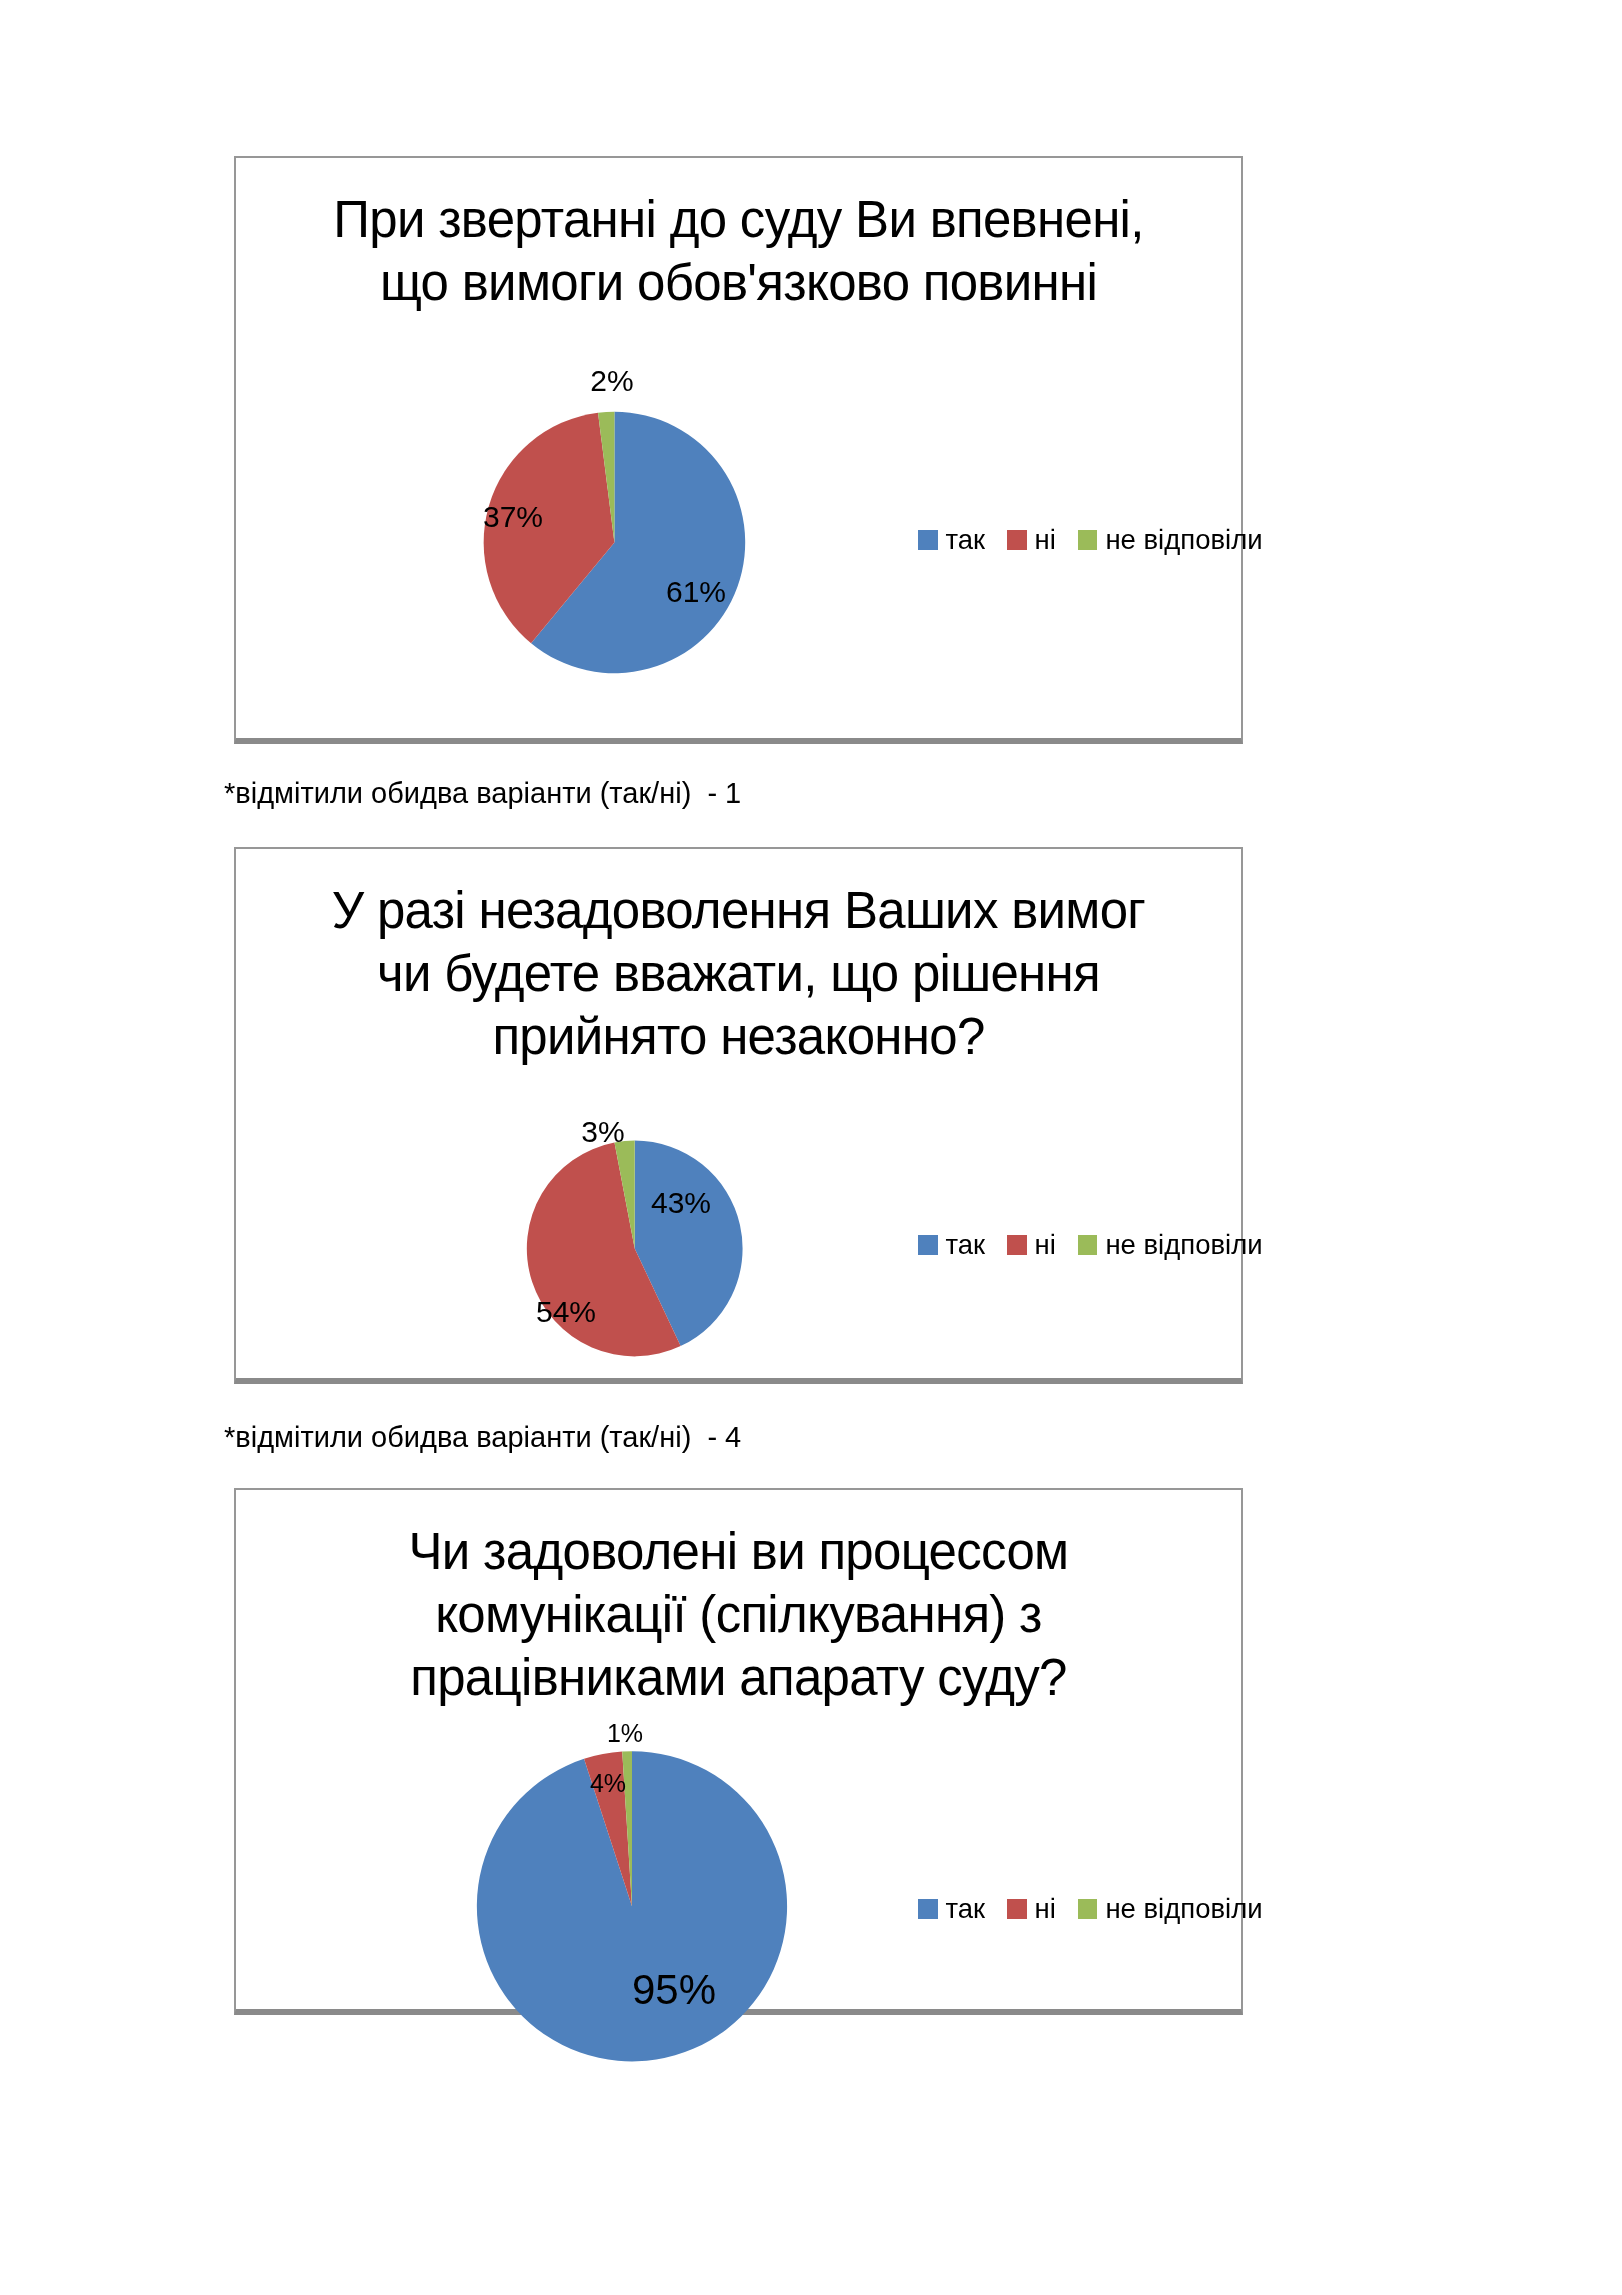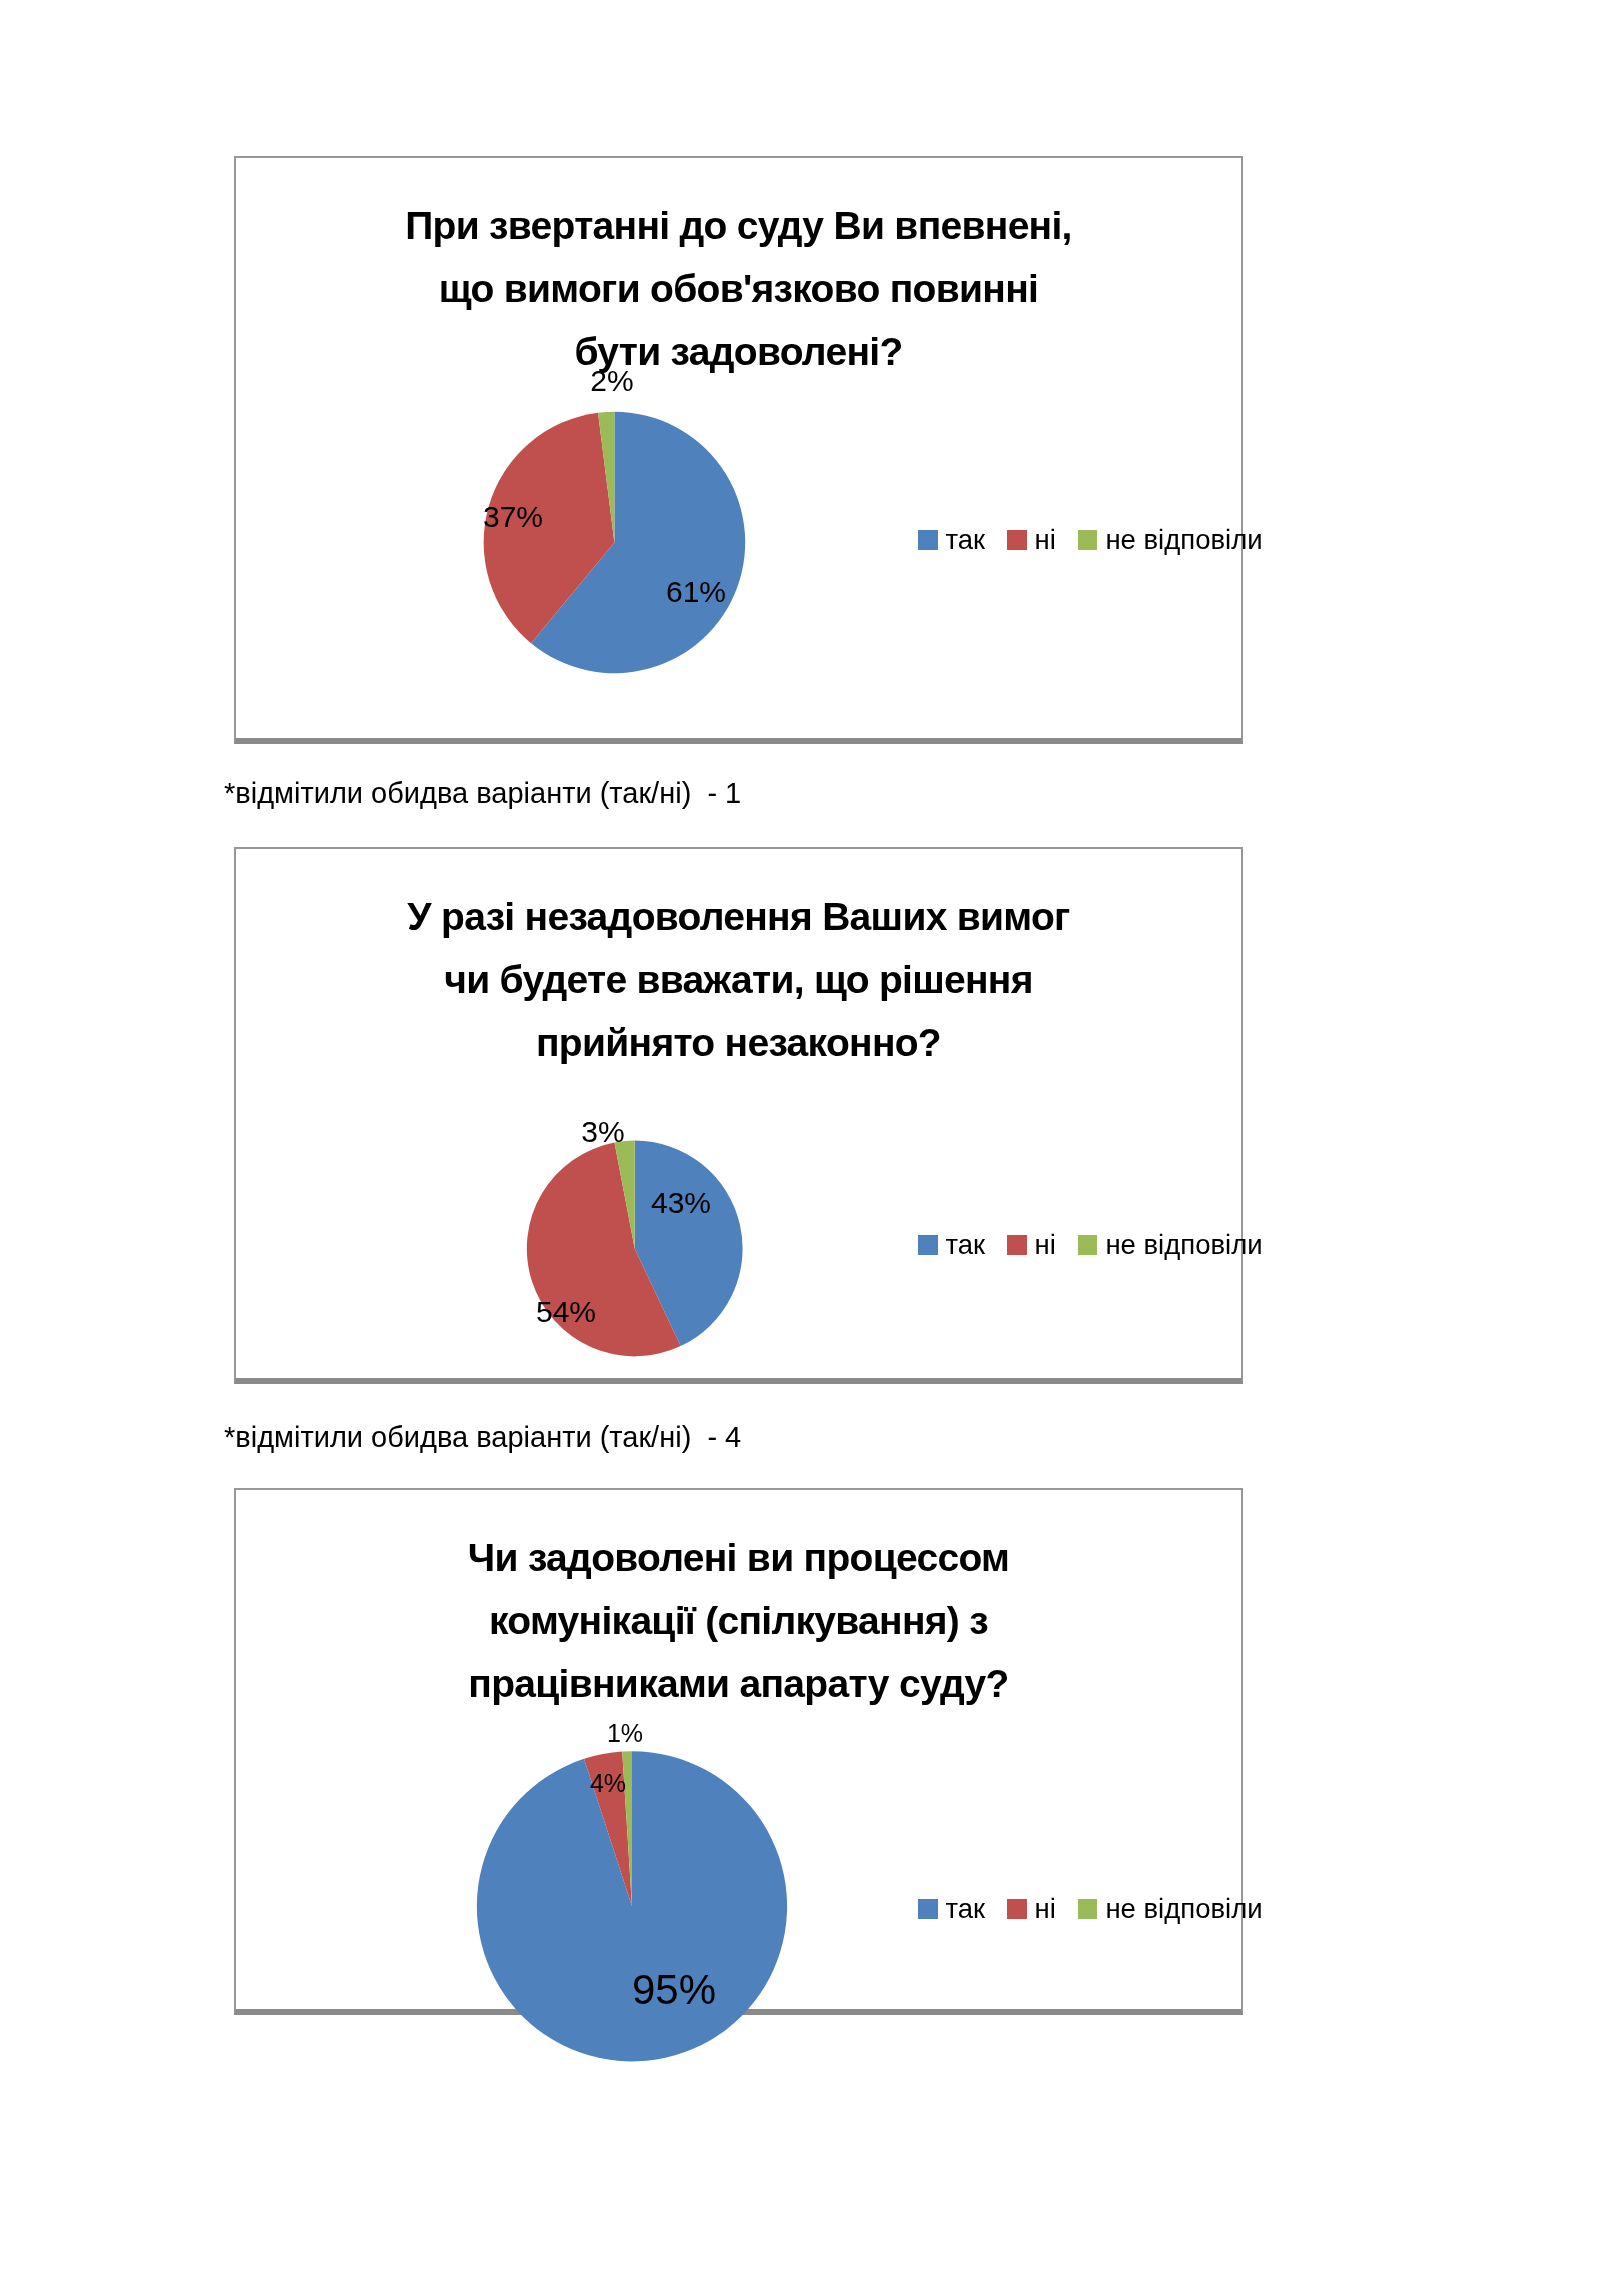--- a/index.html
+++ b/index.html
@@ -18,24 +18,24 @@
     box-sizing:border-box;
     background:#ffffff;
     border:2.6px solid #979797;
     border-bottom:6.5px solid #8a8a8a;
   }
   .box1{top:156px;height:588px;}
   .box2{top:847px;height:537px;padding-left:37px;}
   .box3{top:1488px;height:527px;}
   .chart-inner{position:absolute;left:0;top:0;right:0;bottom:0;}
   .chart-title{
-    position:absolute;left:0;right:0;top:36px;
+    position:absolute;left:0;right:0;top:30px;
     text-align:center;
-    font-weight:bold;
-    font-size:39px;
+    font-weight:normal;
+    font-size:51px;
     line-height:63px;
     letter-spacing:-0.7px;
   }
   .pie-svg{position:absolute;left:0;top:0;}
   .pie-label{
     position:absolute;
     transform:translate(-50%,-50%);
     font-size:30px;
     white-space:nowrap;
   }
@@ -62,21 +62,20 @@
 </head>
 <body>
 
 <div class="page">
 
   <section class="chart-box box1">
     <div class="chart-inner">
       <div class="chart-title">
         <div>При звертанні до суду Ви впевнені,</div>
         <div>що вимоги обов'язково повинні</div>
-        <div>бути задоволені?</div>
       </div>
       <svg class="pie-svg" width="1004" height="578" viewBox="0 0 1534 884">
           <path d="M578 588 L578.00 388.00 A200 200 0 1 1 450.52 742.10 Z" fill="#4F81BD"></path>
           <path d="M578 588 L450.52 742.10 A200 200 0 0 1 552.93 389.58 Z" fill="#C0504D"></path>
           <path d="M578 588 L552.93 389.58 A200 200 0 0 1 578.00 388.00 Z" fill="#9BBB59"></path>
         </svg>
       <span class="pie-label" style="left: 460px; top: 434px; font-size: 30px;">61%</span>
       <span class="pie-label" style="left: 277px; top: 359px; font-size: 30px;">37%</span>
       <span class="pie-label" style="left: 376px; top: 223px; font-size: 30px;">2%</span>
       <div class="legend" style="left: 682px; top: 366px;">

